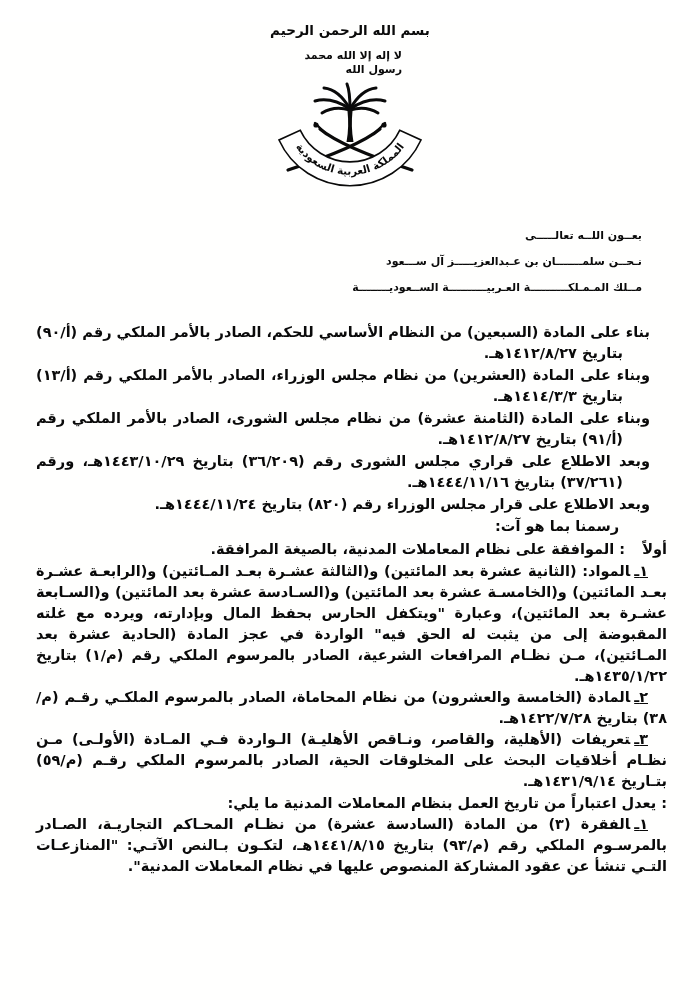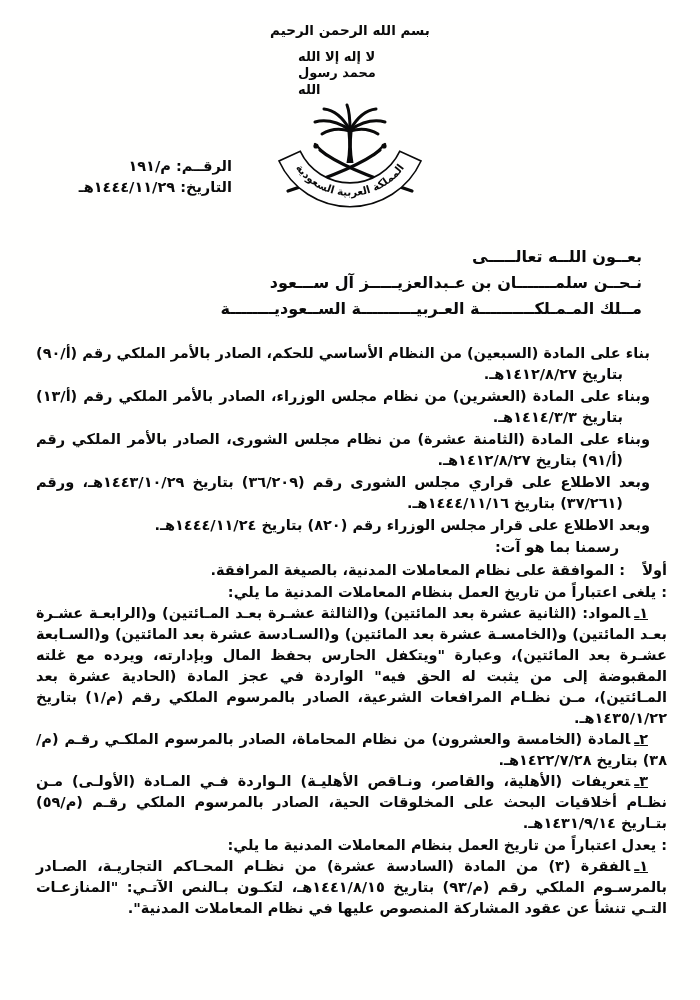--- a/index.html
+++ b/index.html
@@ -19,22 +19,22 @@
   .bismillah {
     margin-top: 22px;
     text-align: center;
     font-size: 13.5px;
     font-weight: 700;
     letter-spacing: 0;
   }
   .shahada {
     width: 104px;
     margin: 11px auto 0;
-    text-align: left;
-    font-size: 13px;
+    text-align: right;
+    font-size: 11px;
     font-weight: 700;
     line-height: 1.25;
   }
   .header-band { position: relative; height: 118px; margin-top: 2px; }
   .emblem { display: block; margin: 0 auto; }
   .ref-block {
     position: absolute;
     top: 56px; left: 24px;
     width: 208px;
     text-align: right;
@@ -49,21 +49,21 @@
     padding-right: 0;
     text-align: center;
   }
   .intro > div {
     padding-left: 58px;
     text-align: left; 
   }
   
   .intro > div { text-align: right; padding-left: 0; padding-right: 58px; }
   .intro-line {
-    font-size: 16px;
+    font-size: 11px;
     font-weight: 700;
     line-height: 26px;
     white-space: nowrap;
   }
   .body-text {
     padding: 0 33px 0 36px;
     font-size: 14.5px;
     font-weight: 700;
     line-height: 21px;
   }
@@ -123,30 +123,20 @@
 
       <path d="M19,61 A78,78 0 0 0 161,61 L139.8,51.2 A55,55 0 0 1 40.2,51.2 Z" fill="#ffffff" stroke="#0a0a0a" stroke-width="1.6"></path>
       <defs>
         <path id="bannerPath" d="M30,58 A66.5,66.5 0 0 0 150,58"></path>
       </defs>
       <text font-size="10.5" font-weight="bold" fill="#0a0a0a">
         <textPath href="#bannerPath" startOffset="50%" text-anchor="middle">المملكة العربية السعودية</textPath>
       </text>
     </svg>
 
-    <div class="ref-block">
-      <div>
-        <span>الرقــم:</span>
-        <span>م/١٩١</span>
-      </div>
-      <div>
-        <span>التاريخ:</span>
-        <span>١٤٤٤/١١/٢٩هـ</span>
-      </div>
-    </div>
   </div>
 
   <div class="intro">
     <div class="intro-line">بعــون اللــه تعالـــــى</div>
     <div class="intro-line">نـحــن سلمـــــــان بن عـبدالعزيـــــز آل ســـعود</div>
     <div class="intro-line">مــلك المـمـلكــــــــــة العـربيــــــــــة الســعوديــــــــة</div>
   </div>
 
   <div class="body-text preamble">
     <p>بناء على المادة (السبعين) من النظام الأساسي للحكم، الصادر بالأمر الملكي رقم (أ/٩٠) بتاريخ ١٤١٢/٨/٢٧هـ.</p>
@@ -161,23 +151,20 @@
 
     <div class="clause">
       <div class="clause-label">أولاً</div>
       <div class="clause-body">
         <span class="clause-colon">:</span><span>الموافقة على نظام المعاملات المدنية، بالصيغة المرافقة.</span>
       </div>
     </div>
 
     <div class="clause">
       <div class="clause-body">
-        <div>
-          <span class="clause-colon">:</span><span>يلغى اعتباراً من تاريخ العمل بنظام المعاملات المدنية ما يلي:</span>
-        </div>
         <div class="clause-item">
           <span class="item-num">١ـ</span><span>المواد: (الثانية عشرة بعد المائتين) و(الثالثة عشـرة بعـد المـائتين) و(الرابعـة عشـرة بعـد المائتين) و(الخامسـة عشرة بعد المائتين) و(السـادسة عشرة بعد المائتين) و(السـابعة عشـرة بعد المائتين)، وعبارة "ويتكفل الحارس بحفظ المال وبإدارته، ويرده مع غلته المقبوضة إلى من يثبت له الحق فيه" الواردة في عجز المادة (الحادية عشرة بعد المـائتين)، مـن نظـام المرافعات الشرعية، الصادر بالمرسوم الملكي رقم (م/١) بتاريخ ١٤٣٥/١/٢٢هـ.</span>
         </div>
         <div class="clause-item">
           <span class="item-num">٢ـ</span><span>المادة (الخامسة والعشرون) من نظام المحاماة، الصادر بالمرسوم الملكـي رقـم (م/٣٨) بتاريخ ١٤٢٢/٧/٢٨هـ.</span>
         </div>
         <div class="clause-item">
           <span class="item-num">٣ـ</span><span>تعريفات (الأهلية، والقاصر، ونـاقص الأهليـة) الـواردة فـي المـادة (الأولـى) مـن نظـام أخلاقيات البحث على المخلوقات الحية، الصادر بالمرسوم الملكي رقـم (م/٥٩) بتـاريخ ١٤٣١/٩/١٤هـ.</span>
         </div>
       </div>

